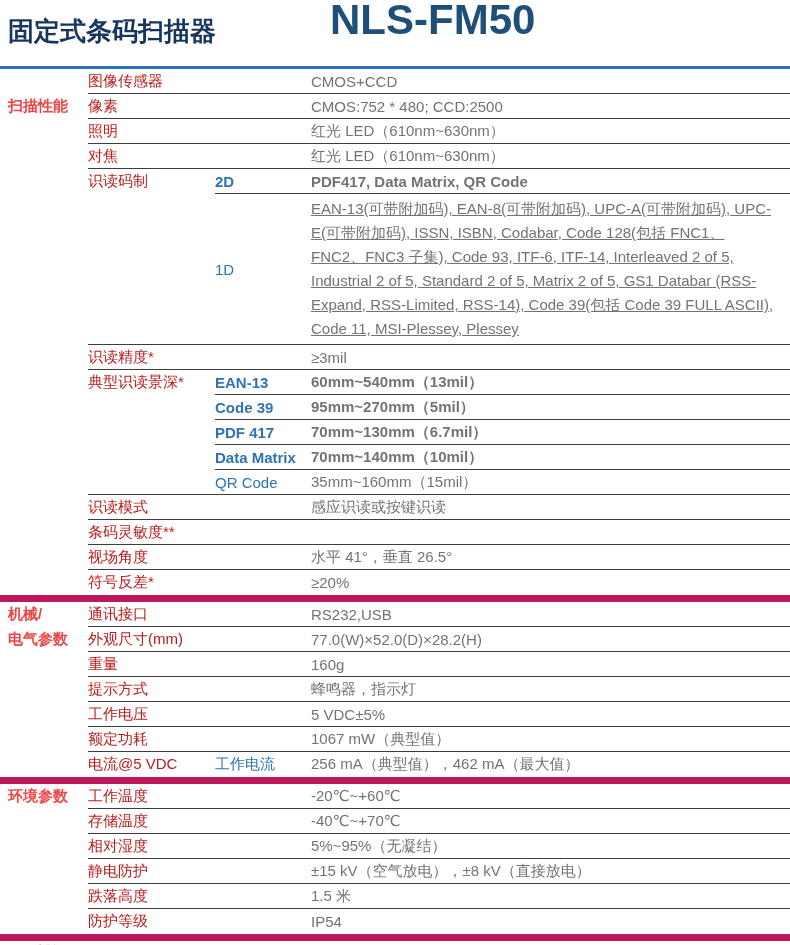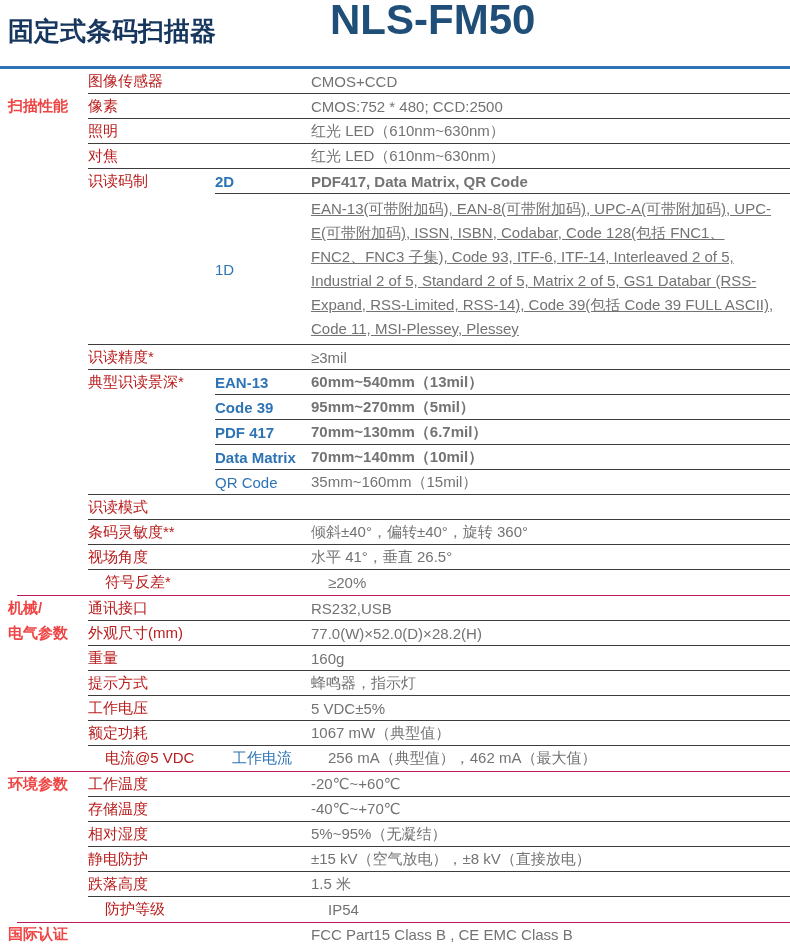--- a/index.html
+++ b/index.html
@@ -47,21 +47,21 @@
   .value{
     flex:1;display:flex;align-items:center;
     color:#737373;white-space:nowrap;overflow:hidden;
   }
   .row.tall .value{
     display:block;white-space:normal;
     line-height:24px;padding-top:3px;padding-bottom:3px;
     padding-right:16px;
     text-decoration:underline;
   }
-  .b-full{border-bottom:1px solid #be185d;margin-left:17px;}
+  .b-full{border-bottom:7px solid #be185d;}
   .b-rest .rest{border-bottom:1px solid #3d3d3d;}
   .b-sub .tail{border-bottom:1px solid #3d3d3d;font-weight:bold;}
 </style>
 </head>
 <body>
 
 <div class="header">
   <div class="page-title">固定式条码扫描器</div>
   <div class="product-name">NLS-FM50</div>
 </div>
@@ -200,32 +200,29 @@
         </div>
       </div>
   </div>
 
   <div class="row b-rest">
     <div class="cat"></div>
     <div class="rest">
         <div class="param">识读模式</div>
     <div class="tail">
           <div class="sub"></div>
+    <div class="value">感应识读或按键识读</div>
         </div>
       </div>
   </div>
 
   <div class="row b-rest">
     <div class="cat"></div>
     <div class="rest">
         <div class="param">条码灵敏度**</div>
-    <div class="tail">
-          <div class="sub"></div>
-    <div class="value">倾斜±40°，偏转±40°，旋转 360°</div>
-        </div>
       </div>
   </div>
 
   <div class="row b-rest">
     <div class="cat"></div>
     <div class="rest">
         <div class="param">视场角度</div>
     <div class="tail">
           <div class="sub"></div>
     <div class="value">水平 41°，垂直 26.5°</div>

